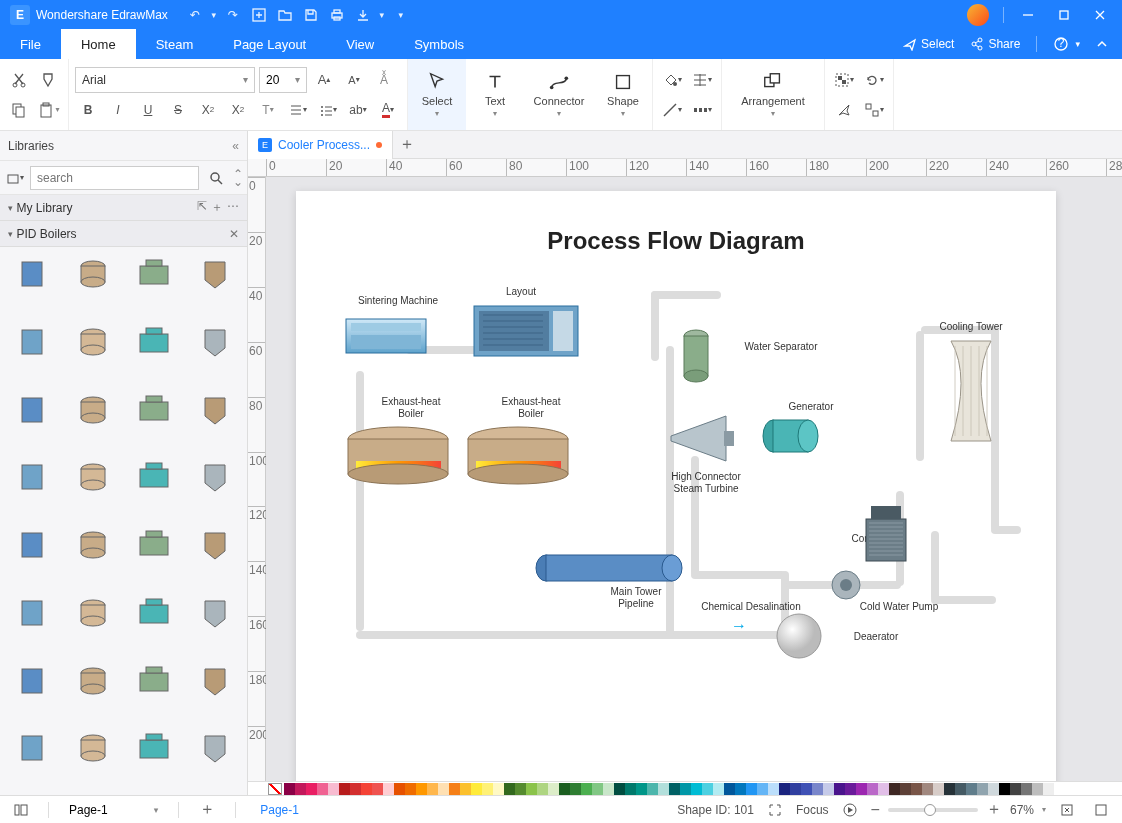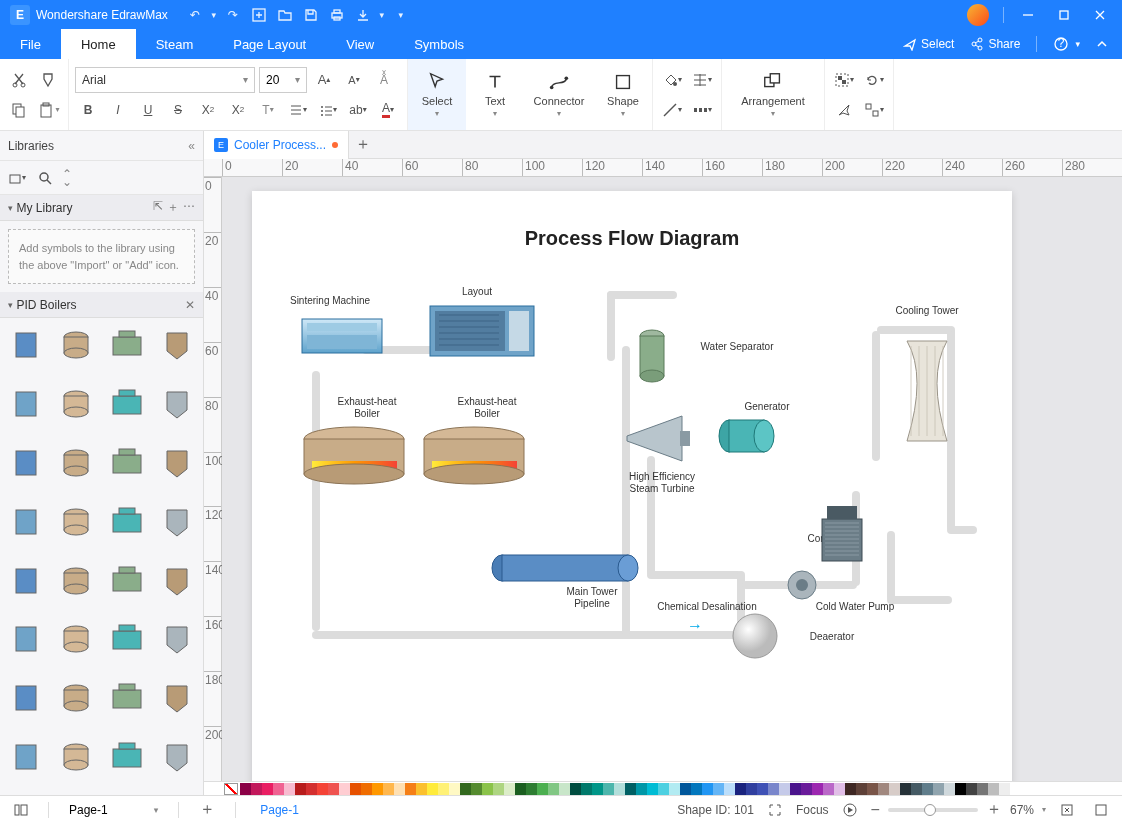--- a/index.html
+++ b/index.html
@@ -53,21 +53,21 @@
 .tab .doc-icon{width:14px;height:14px;background:#1f80ff;border-radius:2px;display:flex;align-items:center;justify-content:center;color:#fff;font-size:9px}
 .tab .dot{width:6px;height:6px;background:#ff6b35;border-radius:50%}
 .addtab{width:28px;height:28px;display:flex;align-items:center;justify-content:center;color:#666;font-size:16px}
 .ruler-h{height:18px;background:#f8f8f9;border-bottom:1px solid #ccc;display:flex;font-size:9px;color:#777;position:relative;overflow:hidden;padding-left:18px}
 .ruler-h .tick{width:60px;border-left:1px solid #bbb;padding-left:2px;flex-shrink:0}
 .canvas-area{flex:1;display:flex;overflow:hidden;position:relative}
 .ruler-v{width:18px;background:#f8f8f9;border-right:1px solid #ccc;display:flex;flex-direction:column;font-size:9px;color:#777}
 .ruler-v .tick{height:60px;border-top:1px solid #bbb;padding:1px 1px 0}
 .canvas{flex:1;background:#e6e6e9;overflow:auto;position:relative;padding:14px 30px}
 .page{background:#fff;width:760px;height:600px;box-shadow:0 2px 8px rgba(0,0,0,.15);position:relative}
-.dg-title{position:absolute;left:0;right:0;top:36px;text-align:center;font-size:20px;font-weight:bold;color:#222}
+.dg-title{position:absolute;left:0;right:0;top:36px;text-align:center;font-size:24px;font-weight:bold;color:#222}
 .dg-label{position:absolute;font-size:10px;color:#333;text-align:center;line-height:1.2}
 .dg-shape{position:absolute}
 .pipe{position:absolute;background:#dcdcdc;border-radius:4px}
 .arrow{position:absolute;color:#00a8e8}
 
 .color-strip{height:14px;display:flex;background:#fff;border-top:1px solid #ddd;padding-left:18px}
 .csw{width:11px;height:12px;margin-top:1px}
 .nocolor{width:14px;height:12px;margin:1px 2px 0;background:linear-gradient(45deg,transparent 45%,red 45%,red 55%,transparent 55%);border:1px solid #999}
 
 .statusbar{height:28px;background:#fff;border-top:1px solid #ddd;display:flex;align-items:center;padding:0 8px;gap:10px}
@@ -371,41 +371,41 @@
         <span>Libraries</span>
         <span class="collapse">«</span>
       </div>
     <div class="lp-search">
       <div class="ricon" style="width:22px">
           <svg width="14" height="14">
             <rect x="2" y="4" width="10" height="8" fill="none" stroke="#555"></rect>
           </svg>
           <span style="font-size:8px">▾</span>
         </div>
+      <input placeholder="search" style="">
       <div style="color:#555;padding:0 4px">
           <svg width="14" height="14">
             <circle cx="6" cy="6" r="4" fill="none" stroke="#555" stroke-width="1.5"></circle>
             <path d="M9 9l4 4" stroke="#555" stroke-width="1.5"></path>
           </svg>
         </div>
       <div class="arrows">
           <span>⌃</span>
           <span>⌄</span>
         </div>
     </div>
     <div class="sect">
         <span class="caret">▾</span>
         <span>My Library</span>
         <div class="tools">
           <span>⇱</span>
           <span>＋</span>
           <span>⋯</span>
         </div>
       </div>
-    <div class="hint">Add symbols to the library using the above "Import" or "Add" icon.</div>
     <div class="sect">
         <span class="caret">▾</span>
         <span>PID Boilers</span>
         <div class="tools">
           <span>✕</span>
         </div>
       </div>
     <div class="shapes">
         <div class="shape">
           <svg viewBox="0 0 36 36">
@@ -649,31 +649,31 @@
           <div class="pipe" style="left:485px;top:380px;width:8px;height:60px"></div>
           <div class="pipe" style="left:620px;top:140px;width:8px;height:130px"></div>
           <div class="pipe" style="left:600px;top:300px;width:8px;height:95px"></div>
           <div class="pipe" style="left:490px;top:390px;width:115px;height:8px"></div>
           <div class="pipe" style="left:635px;top:340px;width:8px;height:70px"></div>
           <div class="pipe" style="left:635px;top:405px;width:65px;height:8px"></div>
           <div class="pipe" style="left:695px;top:135px;width:8px;height:205px"></div>
           <div class="pipe" style="left:625px;top:135px;width:75px;height:8px"></div>
           <div class="pipe" style="left:695px;top:335px;width:30px;height:8px"></div>
 
-          <div class="dg-label" style="left:28px;top:104px;width:100px">Sintering Machine</div>
+          <div class="dg-label" style="left:52px;top:104px;width:100px">Sintering Machine</div>
           <div class="dg-label" style="left:195px;top:95px;width:60px">Layout</div>
           <div class="dg-label" style="left:75px;top:205px;width:80px;white-space:pre-line">Exhaust-heat
 Boiler</div>
           <div class="dg-label" style="left:195px;top:205px;width:80px;white-space:pre-line">Exhaust-heat
 Boiler</div>
           <div class="dg-label" style="left:435px;top:150px;width:100px">Water Separator</div>
           <div class="dg-label" style="left:480px;top:210px;width:70px">Generator</div>
-          <div class="dg-label" style="left:365px;top:280px;width:90px;white-space:pre-line">High Efficiency
+          <div class="dg-label" style="left:365px;top:280px;width:90px;white-space:pre-line">High Connector
 Steam Turbine</div>
-          <div class="dg-label" style="left:635px;top:114px;width:80px">Cooling Tower</div>
+          <div class="dg-label" style="left:635px;top:130px;width:80px">Cooling Tower</div>
           <div class="dg-label" style="left:545px;top:342px;width:70px">Condenser</div>
           <div class="dg-label" style="left:558px;top:410px;width:90px">Cold Water Pump</div>
           <div class="dg-label" style="left:300px;top:395px;width:80px;white-space:pre-line">Main Tower
 Pipeline</div>
           <div class="dg-label" style="left:395px;top:410px;width:120px">Chemical Desalination</div>
           <div class="dg-label" style="left:545px;top:440px;width:70px">Deaerator</div>
           <div class="arrow" style="left:435px;top:424px;font-size:16px">→</div>
 
           <svg class="dg-shape" style="left:45px;top:120px" width="90" height="50">
               <rect x="5" y="8" width="80" height="34" fill="url(#gm1)" stroke="#2a6e9e"></rect>

